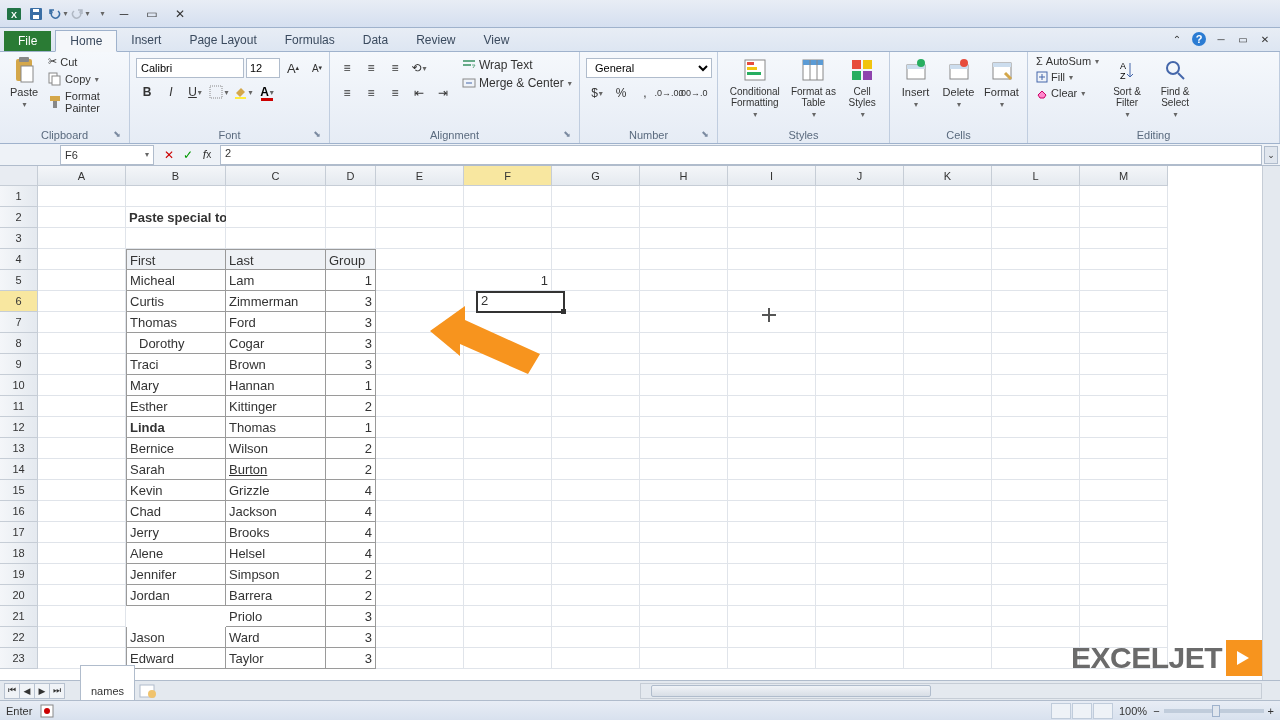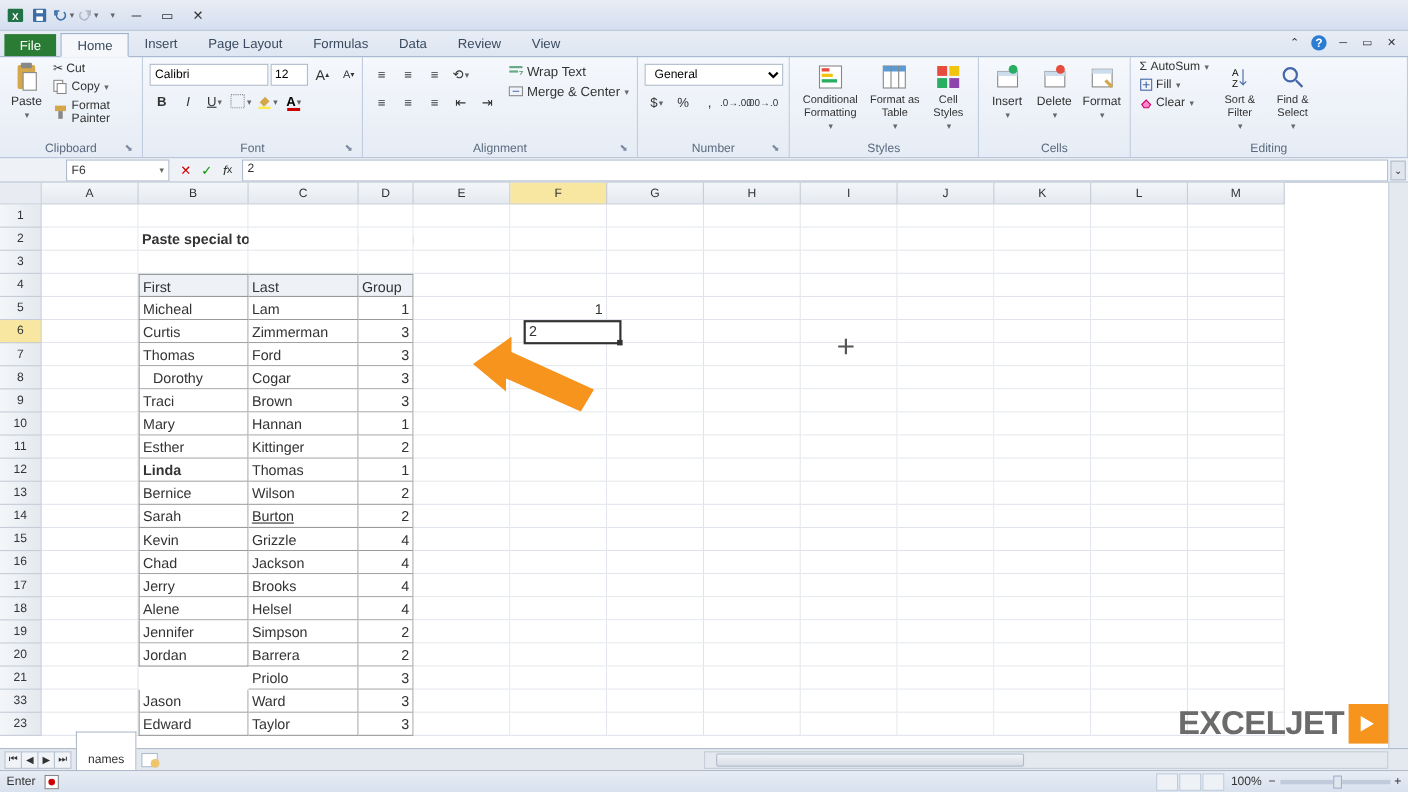--- a/index.html
+++ b/index.html
@@ -58,21 +58,21 @@
 .ra { text-align: right; }
 .bold { font-weight: bold; }
 .active-cell { position: absolute; border: 2px solid #333; background: #fff; z-index: 5; }
 .active-cell .handle { position: absolute; right: -3px; bottom: -3px; width: 5px; height: 5px; background: #333; }
 
 .arrow { position: absolute; z-index: 4; }
 
 .sheet-tabs { position: absolute; bottom: 20px; left: 0; right: 0; height: 20px; background: #e4e9ef; display: flex; align-items: center; border-top: 1px solid #b0bccc; }
 .sheet-tabs .nav { display: flex; margin: 0 4px; }
 .sheet-tabs .nav .icon { width: 16px; height: 16px; border: 1px solid #b8c2d0; background: #f0f3f7; margin-right: -1px; font-size: 9px; display:flex; align-items:center; justify-content:center; }
-.sheet-tab { background: #fff; border: 1px solid #b0bccc; border-bottom: none; padding: 19px 10px; font-size: 11px; margin-left: 1px; text-align: center; }
+.sheet-tab { background: #fff; border: 1px solid #b0bccc; border-bottom: none; padding: 19px 10px; font-size: 11px; margin-left: 12px; text-align: center; }
 .scroll-h { position: absolute; right: 18px; left: 640px; bottom: 1px; height: 16px; background: #e4e9ef; border: 1px solid #c6cdd6; }
 .scroll-h .thumb { position: absolute; left: 10px; width: 280px; top: 1px; bottom: 1px; background: linear-gradient(#f0f3f7,#d8dee6); border: 1px solid #b0bccc; border-radius: 2px; }
 .scroll-v { position: absolute; right: 0; top: 0; bottom: 0; width: 18px; background: #e4e9ef; border-left: 1px solid #c6cdd6; }
 
 .statusbar { position: absolute; bottom: 0; left: 0; right: 0; height: 20px; background: linear-gradient(#e8edf5,#d8e1ee); border-top: 1px solid #b0bccc; display: flex; align-items: center; padding: 0 6px; font-size: 11px; justify-content: space-between; }
 .statusbar .views { display: flex; gap: 1px; align-items: center; }
 .statusbar .views .icon { width: 20px; height: 16px; border: 1px solid #c0ccdb; background: #eef2f7; }
 .zoom { display: flex; align-items: center; gap: 4px; }
 .zoom-slider { width: 100px; height: 4px; background: #c0ccdb; position: relative; }
 .zoom-slider .t { position: absolute; left: 48px; top: -4px; width: 8px; height: 12px; background: #e0e6ee; border: 1px solid #9fb2cc; }
@@ -477,21 +477,21 @@
       <div class="row-h">12</div>
       <div class="row-h">13</div>
       <div class="row-h">14</div>
       <div class="row-h">15</div>
       <div class="row-h">16</div>
       <div class="row-h">17</div>
       <div class="row-h">18</div>
       <div class="row-h">19</div>
       <div class="row-h">20</div>
       <div class="row-h">21</div>
-      <div class="row-h">33</div>
+      <div class="row-h">22</div>
       <div class="row-h">23</div>
     </div>
   <div class="cells" id="cells">
       <div class="cellrow">
         <div class="cell" style="width: 88px;"></div>
         <div class="cell" style="width: 100px;"></div>
         <div class="cell" style="width: 100px;"></div>
         <div class="cell" style="width: 50px;"></div>
         <div class="cell" style="width: 88px;"></div>
         <div class="cell" style="width: 88px;"></div>

